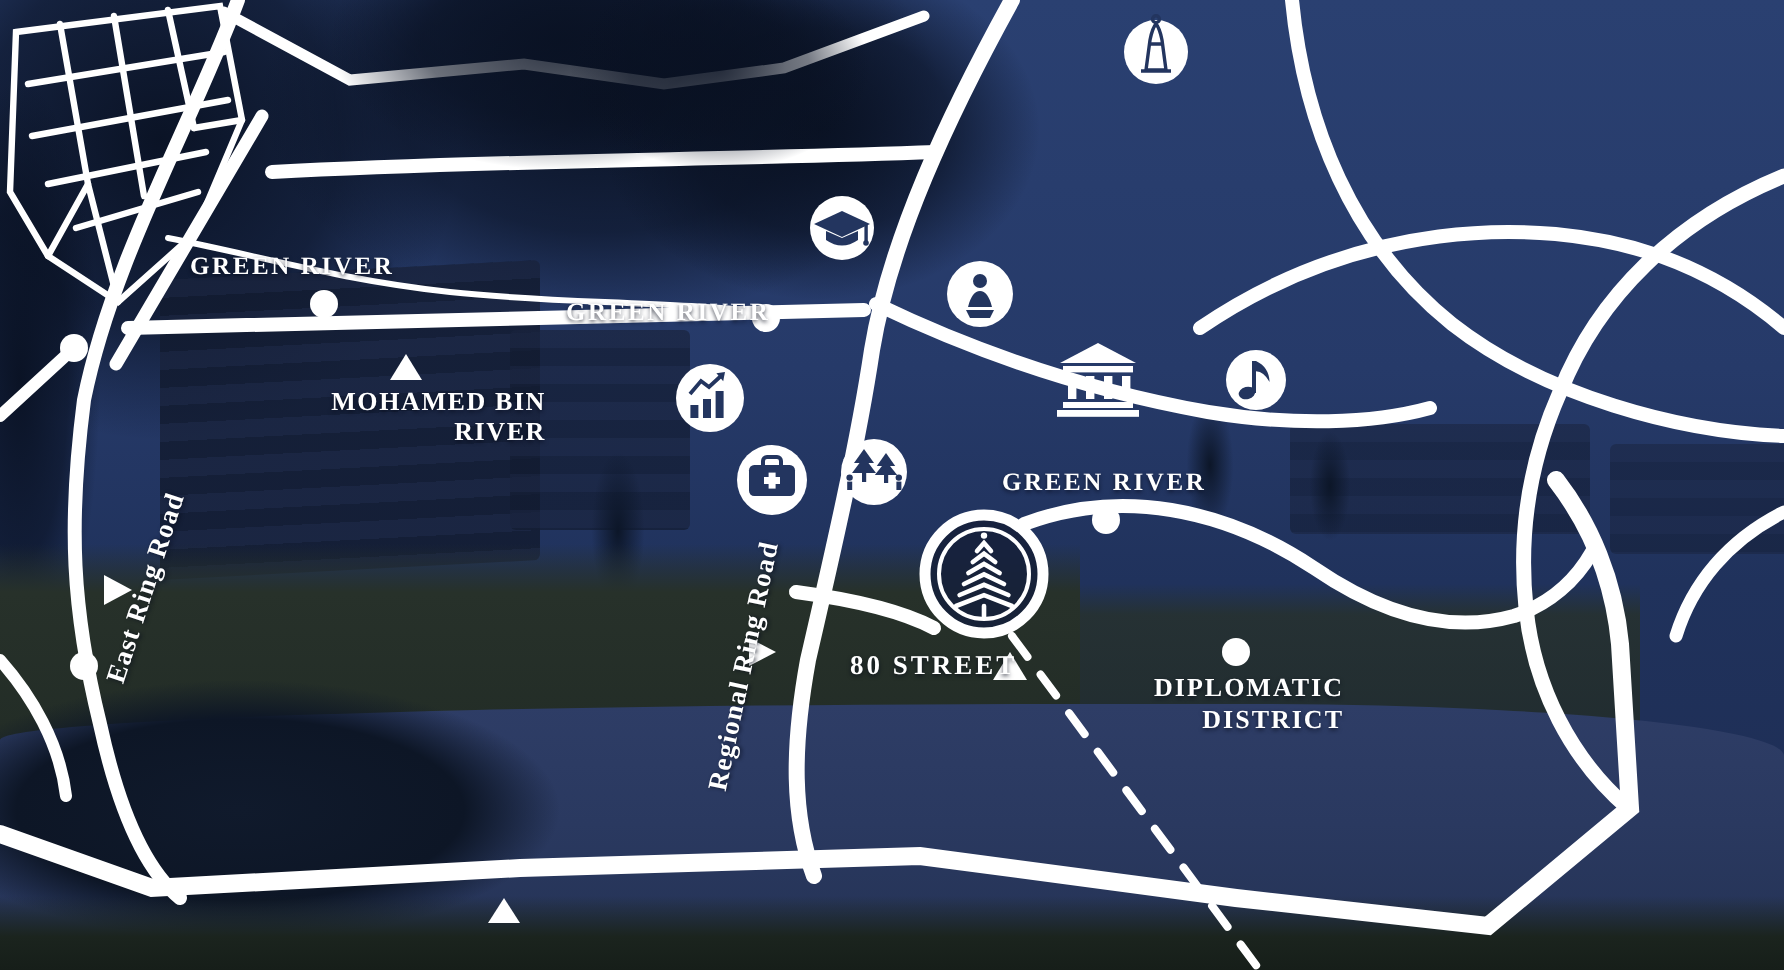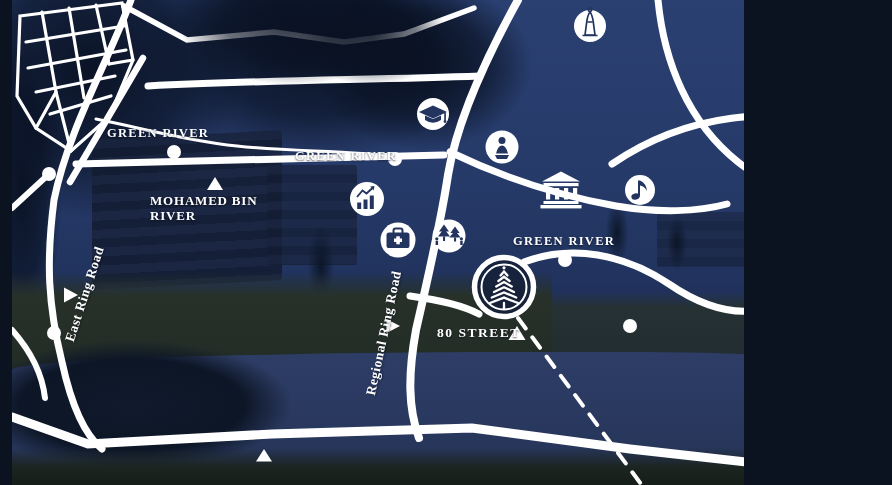--- a/index.html
+++ b/index.html
@@ -1,34 +1,34 @@
 <!DOCTYPE html>
 <html><head>
 <meta charset="utf-8">
 <style>
   html,body{margin:0;padding:0;background:#0b1220;}
-  #stage{position:relative;width:732px;height:485px;overflow:hidden;
+  #stage{position:relative;width:892px;height:485px;overflow:hidden;
          font-family:"Liberation Serif",serif;
-         background:linear-gradient(180deg,#2a4071 0%,#263a69 38%,#20325c 60%,#1d2c52 100%);margin-left:12px;}
+         background:linear-gradient(180deg,#2a4071 0%,#263a69 38%,#20325c 60%,#1d2c52 100%);}
   .layer{position:absolute;pointer-events:none;}
   
   .blob{position:absolute;border-radius:50%;}
   .canopy{background:radial-gradient(closest-side,rgba(9,17,34,.95),rgba(9,17,34,.65) 60%,rgba(9,17,34,0) 100%);}
   .slabs{background:repeating-linear-gradient(180deg,#19233d 0 9px,#121b30 9px 18px);opacity:.85;border-radius:3px;}
   .grass{background:linear-gradient(180deg,rgba(38,48,40,0) 0,#27312a 22%,#222c26 100%);}
   .water{background:linear-gradient(180deg,#2e3d66 0%,#2a3960 45%,#243254 100%);}
   .rock{background:radial-gradient(closest-side,#101a2c,#0d1626 70%,rgba(13,22,38,0));}
   .cypress{background:radial-gradient(closest-side,#0c1628,rgba(12,22,40,.0) 78%);border-radius:50%;}
   
   svg{position:absolute;left:0;top:0;}
   
   .lbl{position:absolute;color:#fff;font-weight:700;white-space:nowrap;
        text-shadow:0 1px 2px rgba(5,10,25,.7);}
   .gr{font-size:12.5px;letter-spacing:1.3px;}
-  .center{text-align:left;white-space:normal;}
+  .center{text-align:right;white-space:normal;}
 </style>
 </head>
 <body>
 
 <div id="stage">
 
   <div class="layer blob canopy" style="left:-70px;top:-80px;width:300px;height:300px;"></div>
   <div class="layer blob canopy" style="left:130px;top:-60px;width:340px;height:220px;"></div>
   <div class="layer blob canopy" style="left:300px;top:-20px;width:220px;height:170px;"></div>
   <div class="layer blob canopy" style="left:-30px;top:40px;width:80px;height:300px;"></div>
@@ -195,14 +195,18 @@
     <span>MOHAMED BIN</span><br>
     <span>RIVER</span>
   </div>
 
   <div class="lbl" style="left:18px;top:286px;width:110px;text-align:center;font-size:13.5px;letter-spacing:.6px;transform:rotate(-72deg);">East Ring Road</div>
 
   <div class="lbl" style="left:302px;top:325px;width:140px;text-align:center;font-size:13.5px;letter-spacing:.6px;transform:rotate(-78deg);">Regional Ring Road</div>
 
   <div class="lbl" style="left:425px;top:325px;font-size:13.5px;letter-spacing:1.5px;">80 STREET</div>
 
+  <div class="lbl center" style="left:572px;top:336px;width:100px;font-size:13px;letter-spacing:1px;line-height:16px;">
+    <span>DIPLOMATIC</span><br>
+    <span>DISTRICT</span>
+  </div>
 
 </div>
 
 </body></html>

